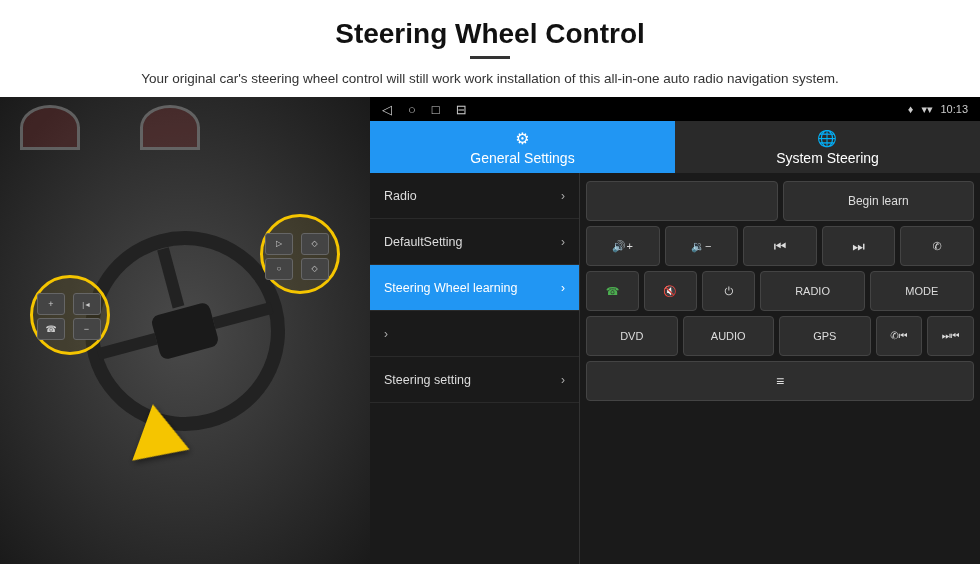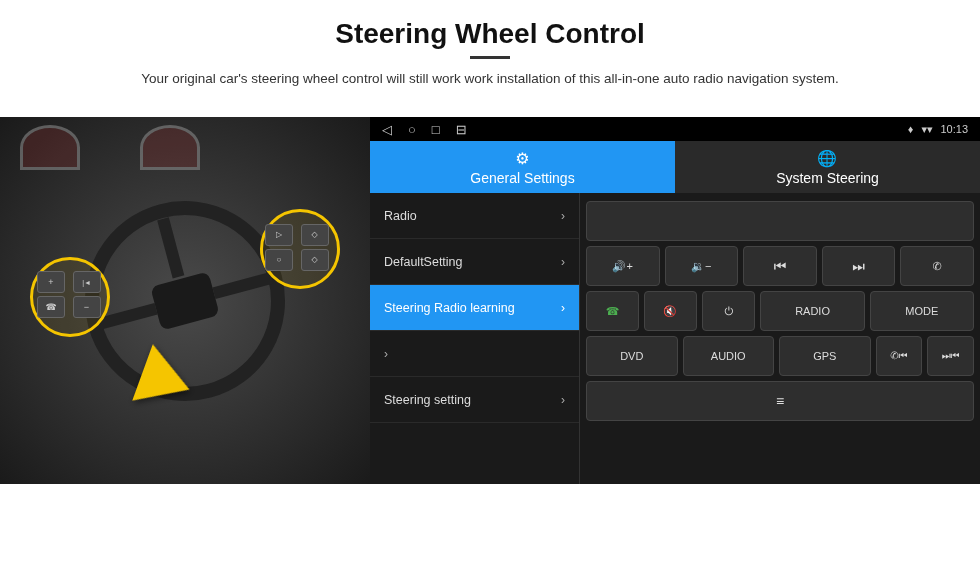--- a/index.html
+++ b/index.html
@@ -6,25 +6,24 @@
     body {
       width: 980px;
       height: 564px;
       background: #fff;
       font-family: Arial, sans-serif;
       overflow: hidden;
     }
 
     .page-container {
       width: 980px;
-      height: 484px;
+      height: 564px;
       display: flex;
       flex-direction: column;
       align-items: flex-end;
-      gap: 20px;
     }
 
     .header {
       text-align: center;
       padding: 18px 60px 8px;
       width: 100%;
     }
 
     .header h1 {
       font-size: 28px;
@@ -491,39 +490,40 @@
             <span class="menu-item-text">Radio</span>
             <span class="menu-chevron">›</span>
           </div>
 
           <div class="menu-item">
             <span class="menu-item-text">DefaultSetting</span>
             <span class="menu-chevron">›</span>
           </div>
 
           <div class="menu-item active">
-            <span class="menu-item-text">Steering Radio learning</span>
+            <span class="menu-item-text">Steering Wheel learning</span>
             <span class="menu-chevron">›</span>
           </div>
 
           <div class="menu-item">
             <span class="menu-chevron">›</span>
           </div>
 
           <div class="menu-item">
             <span class="menu-item-text">Steering setting</span>
             <span class="menu-chevron">›</span>
           </div>
 
         </div>
 
         <div class="controls-panel">
 
           <div class="controls-row">
             <div class="empty-box"></div>
+            <div class="begin-learn-btn">Begin learn</div>
           </div>
 
           <div class="controls-row">
             <div class="ctrl-btn ctrl-btn-normal">
               <span>🔊+</span>
             </div>
             <div class="ctrl-btn ctrl-btn-normal">
               <span>🔉−</span>
             </div>
             <div class="ctrl-btn ctrl-btn-normal">

